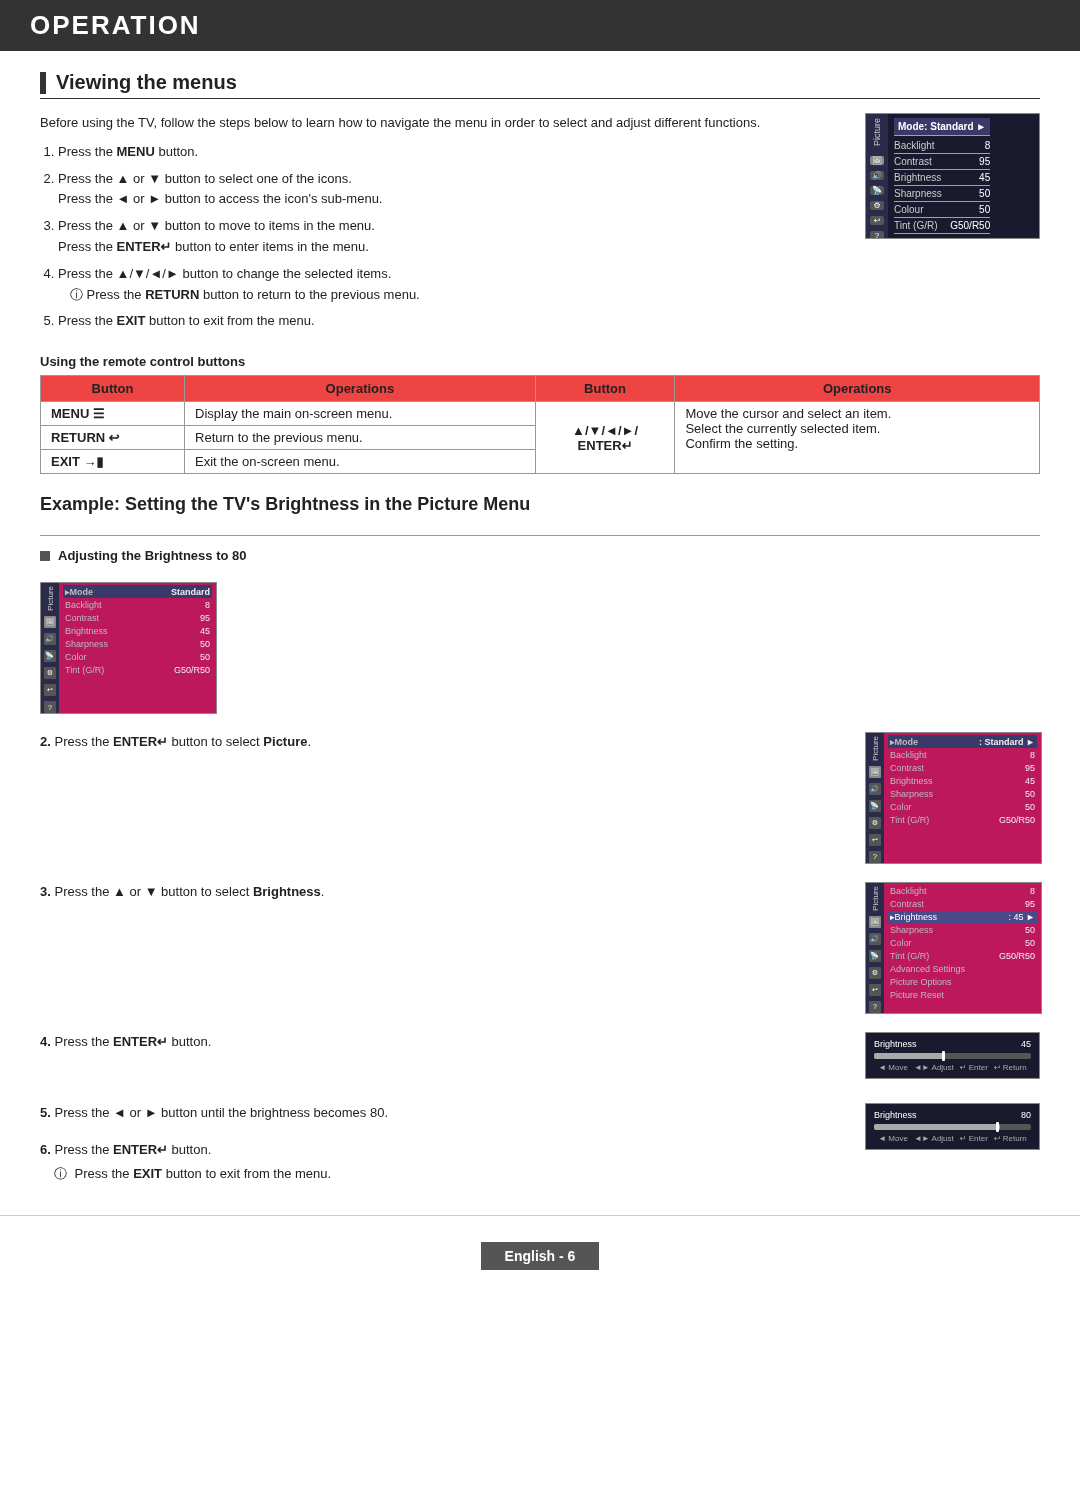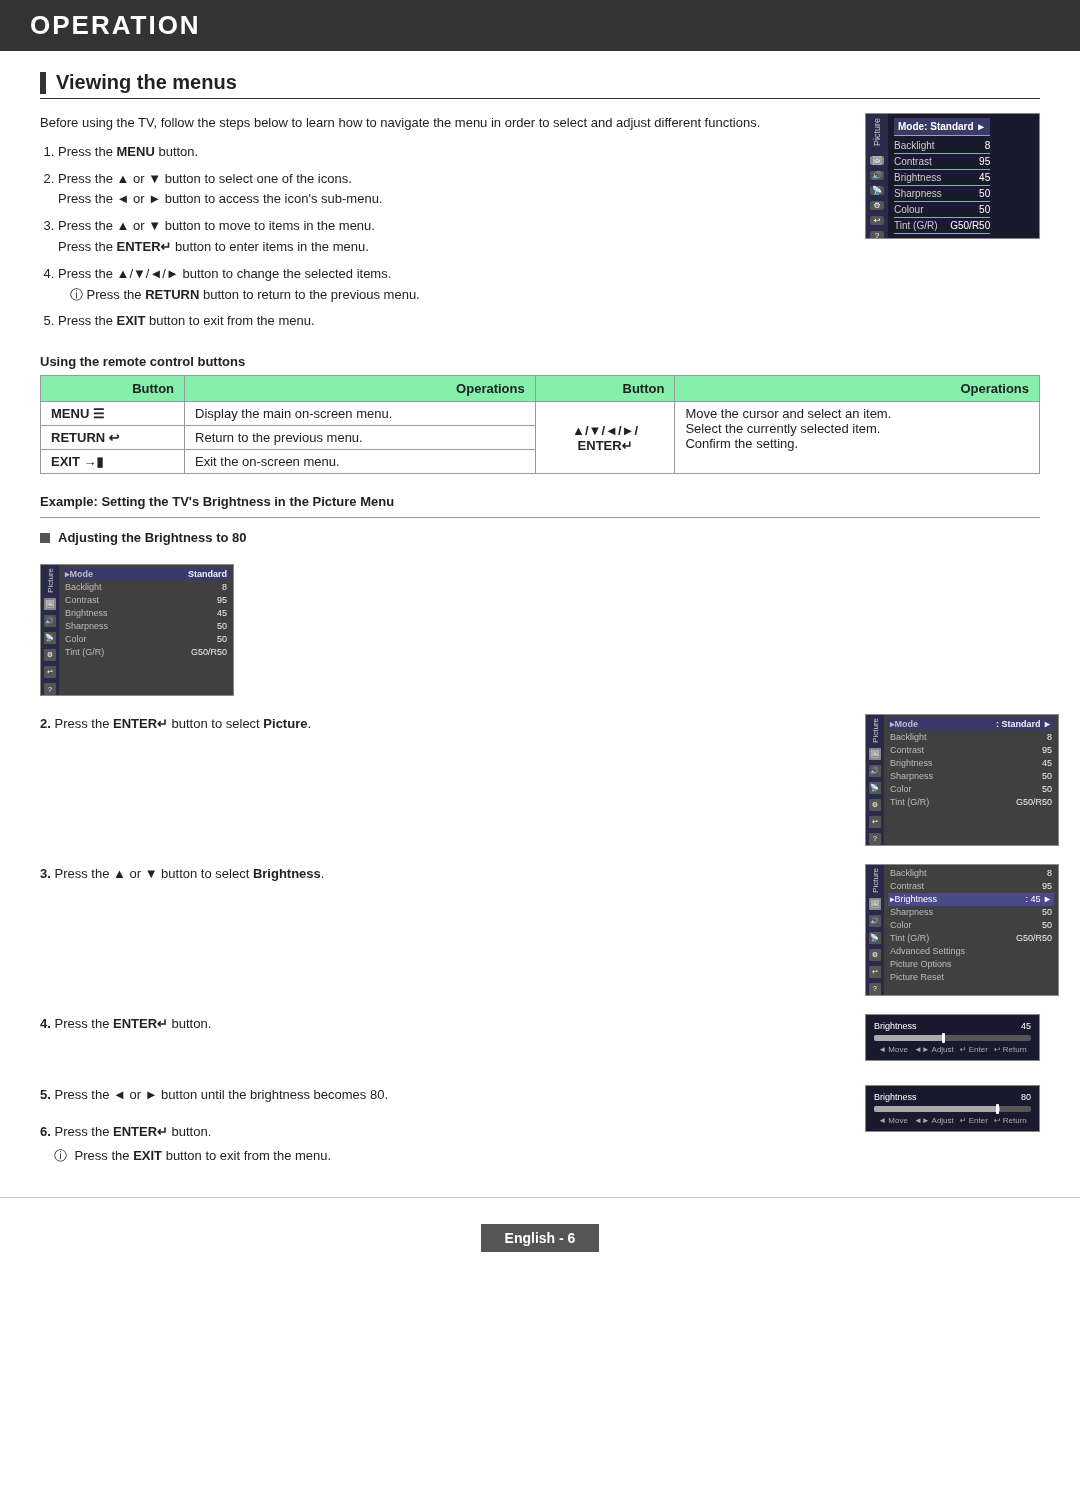--- a/index.html
+++ b/index.html
@@ -140,42 +140,42 @@
     .tv-menu-row.header-row .label { color: #fff; }
 
     
     .remote-table {
       width: 100%;
       border-collapse: collapse;
       margin-bottom: 20px;
       font-size: 13px;
     }
     .remote-table th {
-      background: #86efac;
+      background: #ef4444;
       border: 1px solid #999;
       padding: 5px 10px;
-      text-align: right;
+      text-align: center;
       font-weight: bold;
     }
     .remote-table td {
       border: 1px solid #999;
       padding: 4px 10px;
       vertical-align: top;
     }
     .remote-table .btn-cell {
       font-weight: bold;
     }
 
     
     .example-title {
-      font-size: 13px;
+      font-size: 18px;
       font-weight: bold;
       margin-bottom: 12px;
       border-bottom: 1px solid #999;
-      padding-bottom: 8px;
+      padding-bottom: 20px;
     }
     .sub-section-title {
       display: flex;
       align-items: center;
       margin-bottom: 19px;
       font-size: 13px;
     }
     .sub-section-bar {
       width: 10px;
       height: 10px;
@@ -196,24 +196,24 @@
       line-height: 1.6;
     }
     .step-screenshot {
       width: 175px;
       flex-shrink: 0;
     }
 
     
     .tv-small {
       border: 1px solid #888;
-      background: #404040;
+      background: #be185d;
       color: #fff;
       font-size: 9px;
-      width: 194px;
+      width: 177px;
     }
     .tv-small-inner {
       display: flex;
     }
     .tv-small-sidebar {
       width: 18px;
       background: #2a2a4a;
       display: flex;
       flex-direction: column;
       align-items: center;

